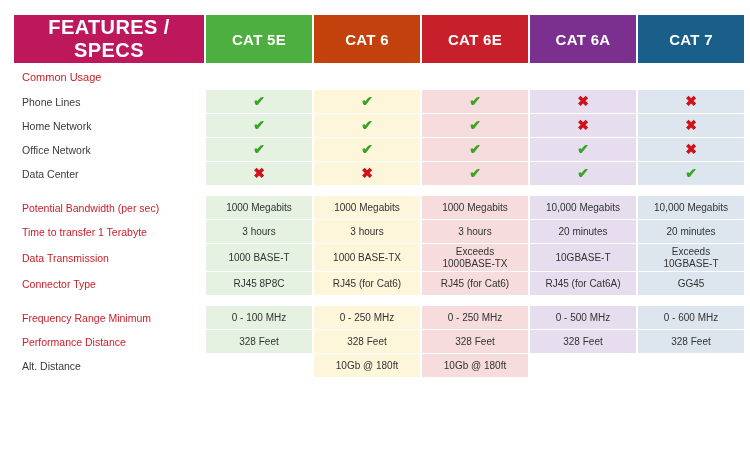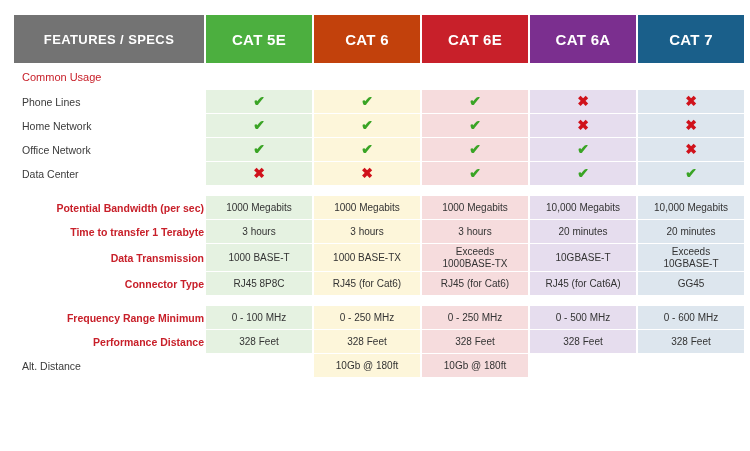--- a/index.html
+++ b/index.html
@@ -25,23 +25,23 @@
     border-collapse: separate;
     border-spacing: 2px 1px;
     width: 726px;
     table-layout: fixed;
   }
   col.label-col { width: 190px; }
   col.cat-col { width: 106px; }
 
   
   th.header-label {
-    background: #737373;
+    background: #be185d;
     color: #ffffff;
-    font-size: 13px;
+    font-size: 20px;
     font-weight: bold;
     letter-spacing: 0.4px;
     height: 46px;
     text-align: center;
     vertical-align: middle;
     border: 0;
     margin-top: 38px;
   }
   th.cat {
     color: #ffffff;
@@ -72,22 +72,21 @@
     color: #3a3a3a;
     font-size: 10.5px;
     padding: 3px 0 3px 8px;
     background: #ffffff;
     height: 17px;
     vertical-align: middle;
     white-space: nowrap;
   }
   td.row-label.red {
     color: #c8202a;
-    font-weight: bold;
-    text-align: right;
+    font-weight: normal;
   }
   td.cell {
     text-align: center;
     vertical-align: middle;
     font-size: 10px;
     color: #333333;
     height: 17px;
     line-height: 1.15;
     padding: 2px 2px;
   }

